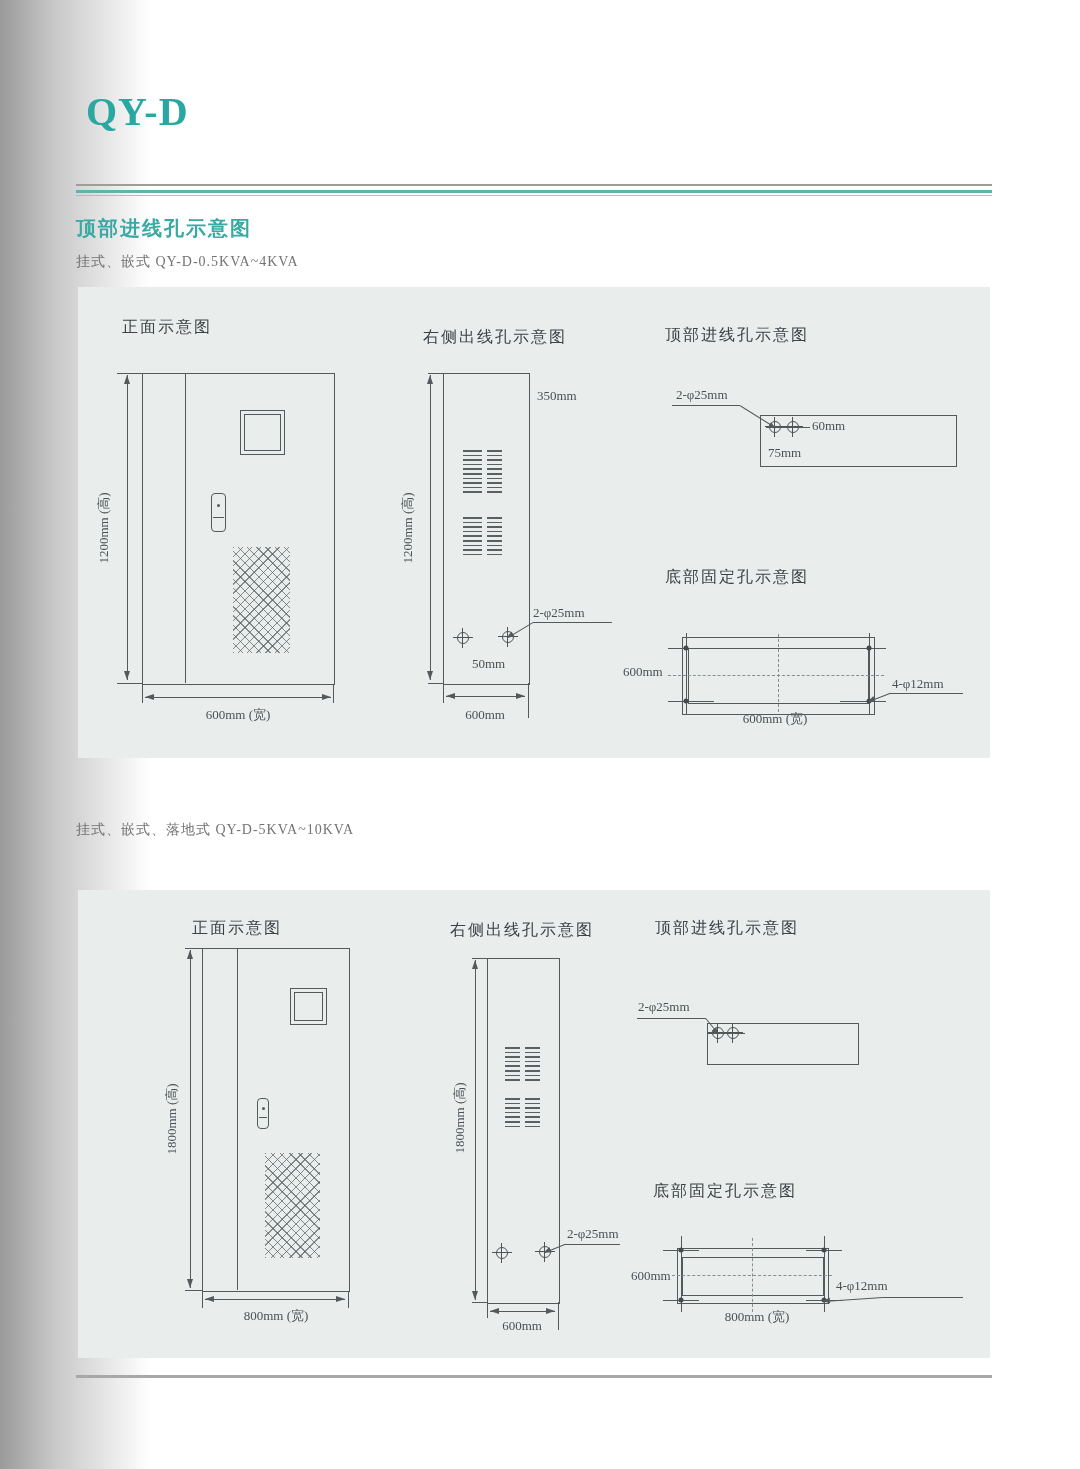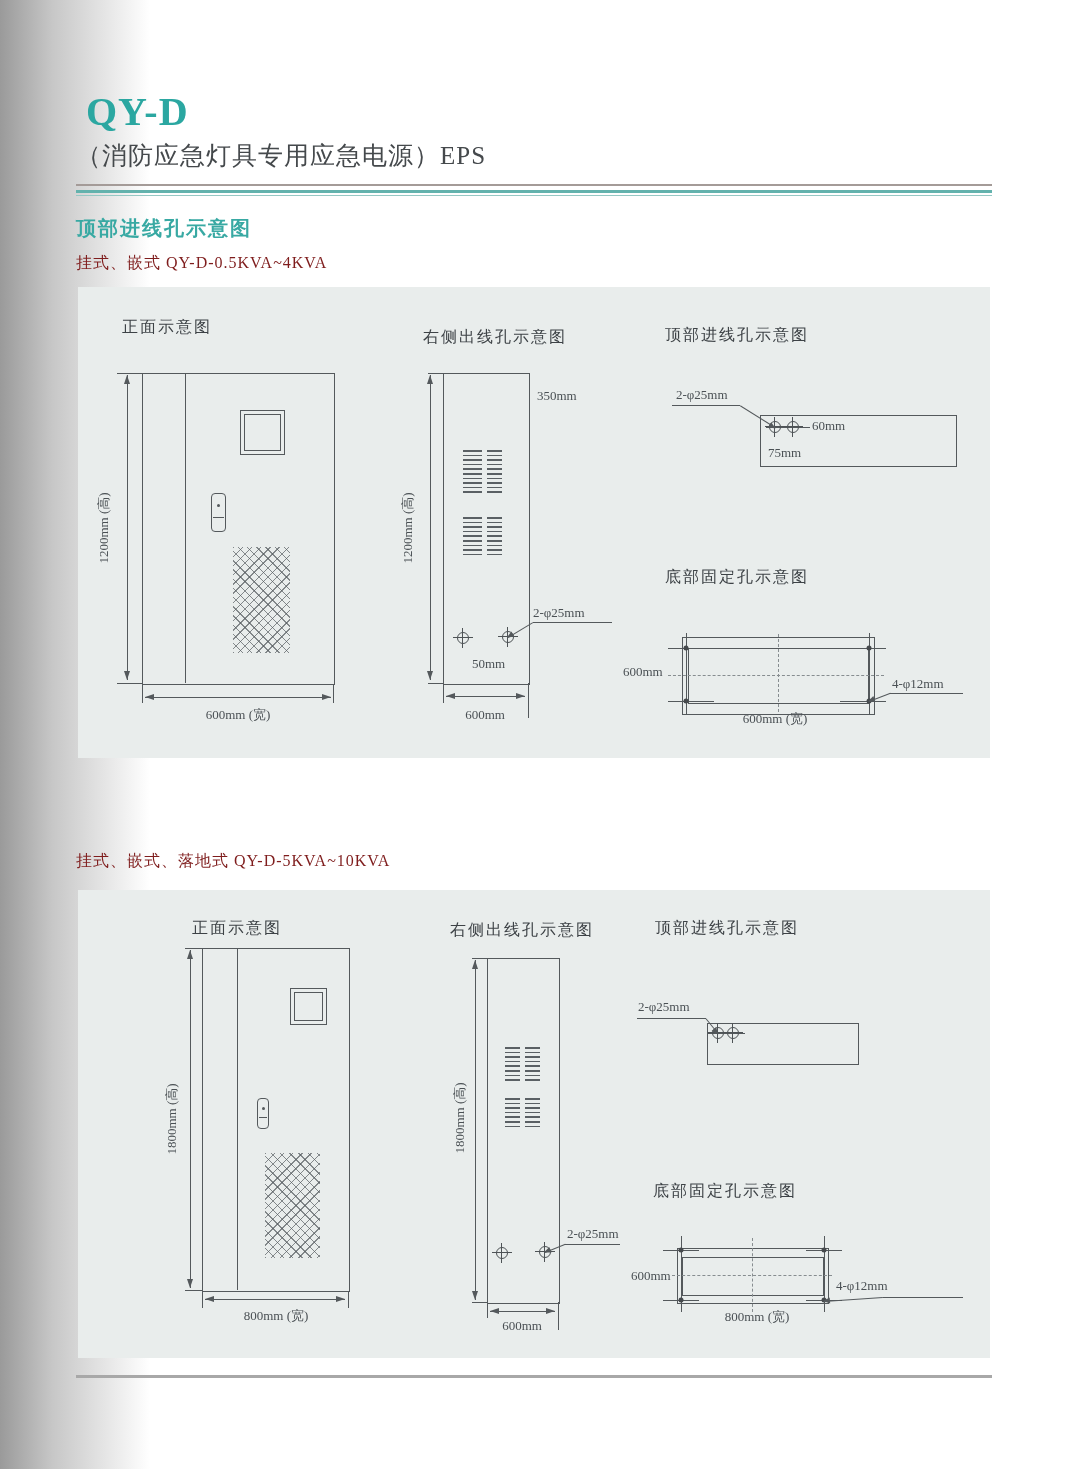--- a/index.html
+++ b/index.html
@@ -8,21 +8,21 @@
   .edge-shadow{position:absolute;left:0;top:0;width:150px;height:1469px;
         background:linear-gradient(to right,#9a9a9a 0%,#c7c7c7 35%,rgba(255,255,255,0) 100%);}
   .title{position:absolute;left:86px;top:88px;margin:0;font-size:40px;font-weight:bold;
         color:#2ba7a1;letter-spacing:1px;}
   .subtitle{position:absolute;left:76px;top:139px;font-size:25px;color:#45494c;letter-spacing:1px;}
   .rule{position:absolute;left:76px;width:916px;}
   .rule-gray{top:184px;height:2px;background:#a49b98;}
   .rule-teal{top:190px;height:3px;background:#63b2ad;}
   .rule-teal2{top:195px;height:1px;background:#96c8c4;}
   .secthead{position:absolute;left:76px;top:215px;font-size:20px;font-weight:600;color:#38a9a3;letter-spacing:2px;}
-  .caption{position:absolute;left:76px;font-size:16px;color:#7f1d1d;letter-spacing:1px;}
+  .caption{position:absolute;left:76px;font-size:14px;color:#737373;letter-spacing:1px;}
   .panel{position:absolute;left:78px;width:912px;background:#e9edec;}
   .bottom-rule{position:absolute;left:76px;top:1375px;width:916px;height:3px;background:#a8a8a8;}
 
   
   .dtitle{position:absolute;font-size:16px;color:#3d4246;letter-spacing:2px;white-space:nowrap;}
   .dtext{position:absolute;font-size:13px;color:#4a5054;white-space:nowrap;}
   .dtext.c{text-align:center;}
   .rlabel{position:absolute;width:110px;height:16px;line-height:16px;text-align:center;
         font-size:13px;color:#4a5054;transform:rotate(-90deg);white-space:nowrap;}
   .box{position:absolute;border:1px solid #54595c;}
@@ -59,21 +59,20 @@
   .dv{position:absolute;width:0;border-left:1px dashed #878d90;}
   .cdot{position:absolute;width:5px;height:5px;border-radius:50%;background:#45494c;transform:translate(-50%,-50%);}
 </style>
 </head>
 <body>
 
 <div class="page">
   <div class="edge-shadow"></div>
 
   <h1 class="title">QY-D</h1>
-  <div class="subtitle">（消防应急灯具专用应急电源）EPS</div>
   <div class="rule rule-gray"></div>
   <div class="rule rule-teal"></div>
   <div class="rule rule-teal2"></div>
 
   <div class="secthead">顶部进线孔示意图</div>
   <div class="caption" style="top:253px">挂式、嵌式 QY-D-0.5KVA~4KVA</div>
 
   <section class="panel" style="top:287px;height:471px">
 
     <div class="dtitle" style="left:44px;top:30px">正面示意图</div>
@@ -139,21 +138,21 @@
     <div class="cdot" style="left:791px;top:414px"></div>
     <div class="dh" style="left:590px;top:388px;width:216px"></div>
     <div class="dv" style="left:700px;top:347px;height:78px"></div>
     <div class="dtext" style="left:545px;top:377px">600mm</div>
     <div class="dtext c" style="left:637px;top:423px;width:120px">600mm (宽)</div>
     <div class="dtext" style="left:814px;top:389px">4-φ12mm</div>
     <div class="hl" style="left:812px;top:406px;width:73px"></div>
     <div class="leader" style="left:791px;top:414px;width:23px;transform:rotate(-21deg)"></div>
   </section>
 
-  <div class="caption" style="top:851px">挂式、嵌式、落地式 QY-D-5KVA~10KVA</div>
+  <div class="caption" style="top:821px">挂式、嵌式、落地式 QY-D-5KVA~10KVA</div>
 
   <section class="panel" style="top:890px;height:468px">
 
     <div class="dtitle" style="left:114px;top:28px">正面示意图</div>
     <div class="box" style="left:124px;top:58px;width:146px;height:342px"></div>
     <div class="vl" style="left:159px;top:58px;height:342px"></div>
     <div class="hl" style="left:107px;top:58px;width:17px"></div>
     <div class="hl" style="left:107px;top:400px;width:17px"></div>
     <div class="vdim" style="left:112px;top:60px;height:338px"></div>
     <div class="rlabel" style="left:39px;top:221px">1800mm (高)</div>

